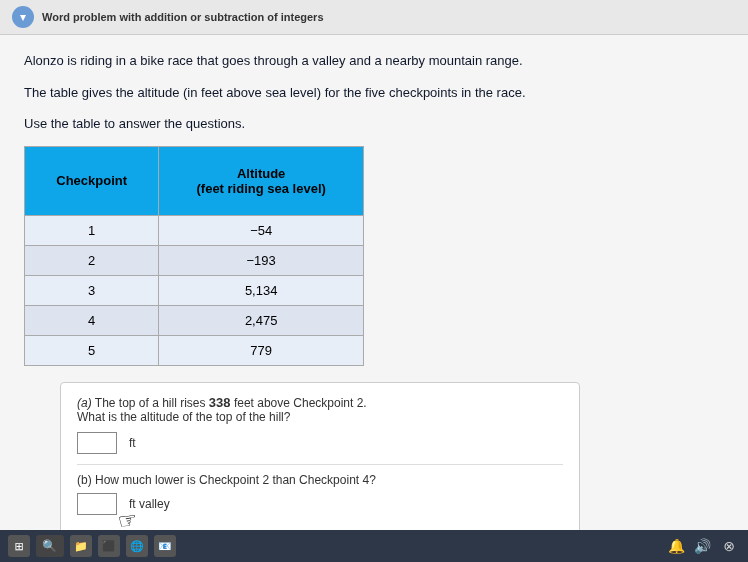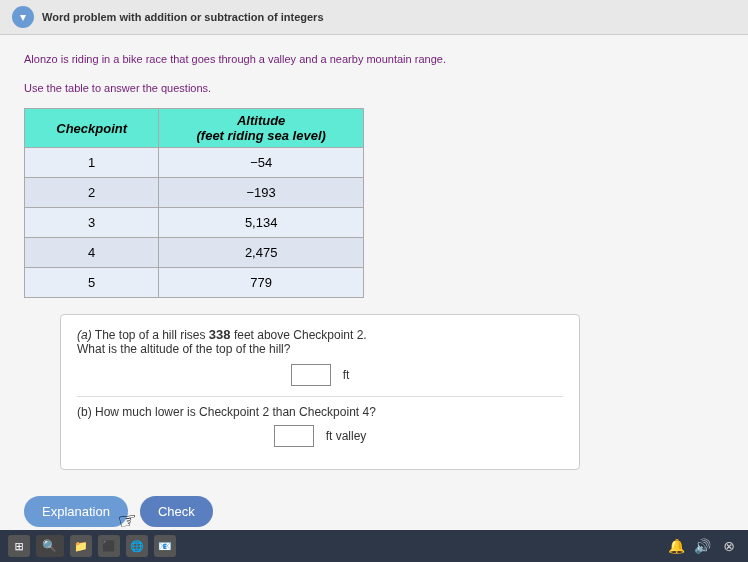--- a/index.html
+++ b/index.html
@@ -31,39 +31,38 @@
     .header-title {
       font-size: 11px;
       font-weight: bold;
       color: #333;
     }
     .content-area {
       padding: 16px 24px;
       background: #f5f5f5;
     }
     .problem-text {
-      font-size: 11px;
-      color: #701a75;
+      font-size: 13px;
+      color: #0f172a;
       line-height: 1.5;
       margin-bottom: 12px;
     }
     .table-container {
       margin: 10px 0 16px 0;
     }
     table {
       border-collapse: collapse;
       width: 340px;
     }
     table th {
-      background: #5eead4;
+      background: #0ea5e9;
       border: 1px solid #aaa;
-      padding: 4px 20px;
+      padding: 19px 20px;
       font-size: 13px;
       text-align: center;
-      font-style: italic;
     }
     table td {
       border: 1px solid #aaa;
       padding: 7px 20px;
       font-size: 13px;
       text-align: center;
       background: #e8eef8;
     }
     table tr:nth-child(even) td {
       background: #dde4f0;
@@ -93,21 +92,20 @@
     .highlight-num {
       font-weight: bold;
       font-size: 13px;
     }
     .input-row {
       display: flex;
       align-items: center;
       gap: 12px;
       margin-top: 6px;
       margin-bottom: 10px;
-      justify-content: center;
     }
     .input-box {
       width: 40px; height: 22px;
       border: 1px solid #888;
       background: white;
       font-size: 12px;
       padding: 2px 4px;
     }
     .input-label {
       font-size: 12px;
@@ -208,20 +206,21 @@
 
 <div class="header-bar">
   <div class="chevron">
     <span>▾</span>
   </div>
   <span class="header-title">Word problem with addition or subtraction of integers</span>
 </div>
 
 <div class="content-area">
   <p class="problem-text">Alonzo is riding in a bike race that goes through a valley and a nearby mountain range.</p>
+  <p class="problem-text">The table gives the altitude (in feet above sea level) for the five checkpoints in the race.</p>
   <p class="problem-text">Use the table to answer the questions.</p>
 
   <div class="table-container">
     <table>
       <thead>
         <tr>
           <th>Checkpoint</th>
           <th>
             <span>Altitude</span><br>
             <span>(feet riding sea level)</span>

